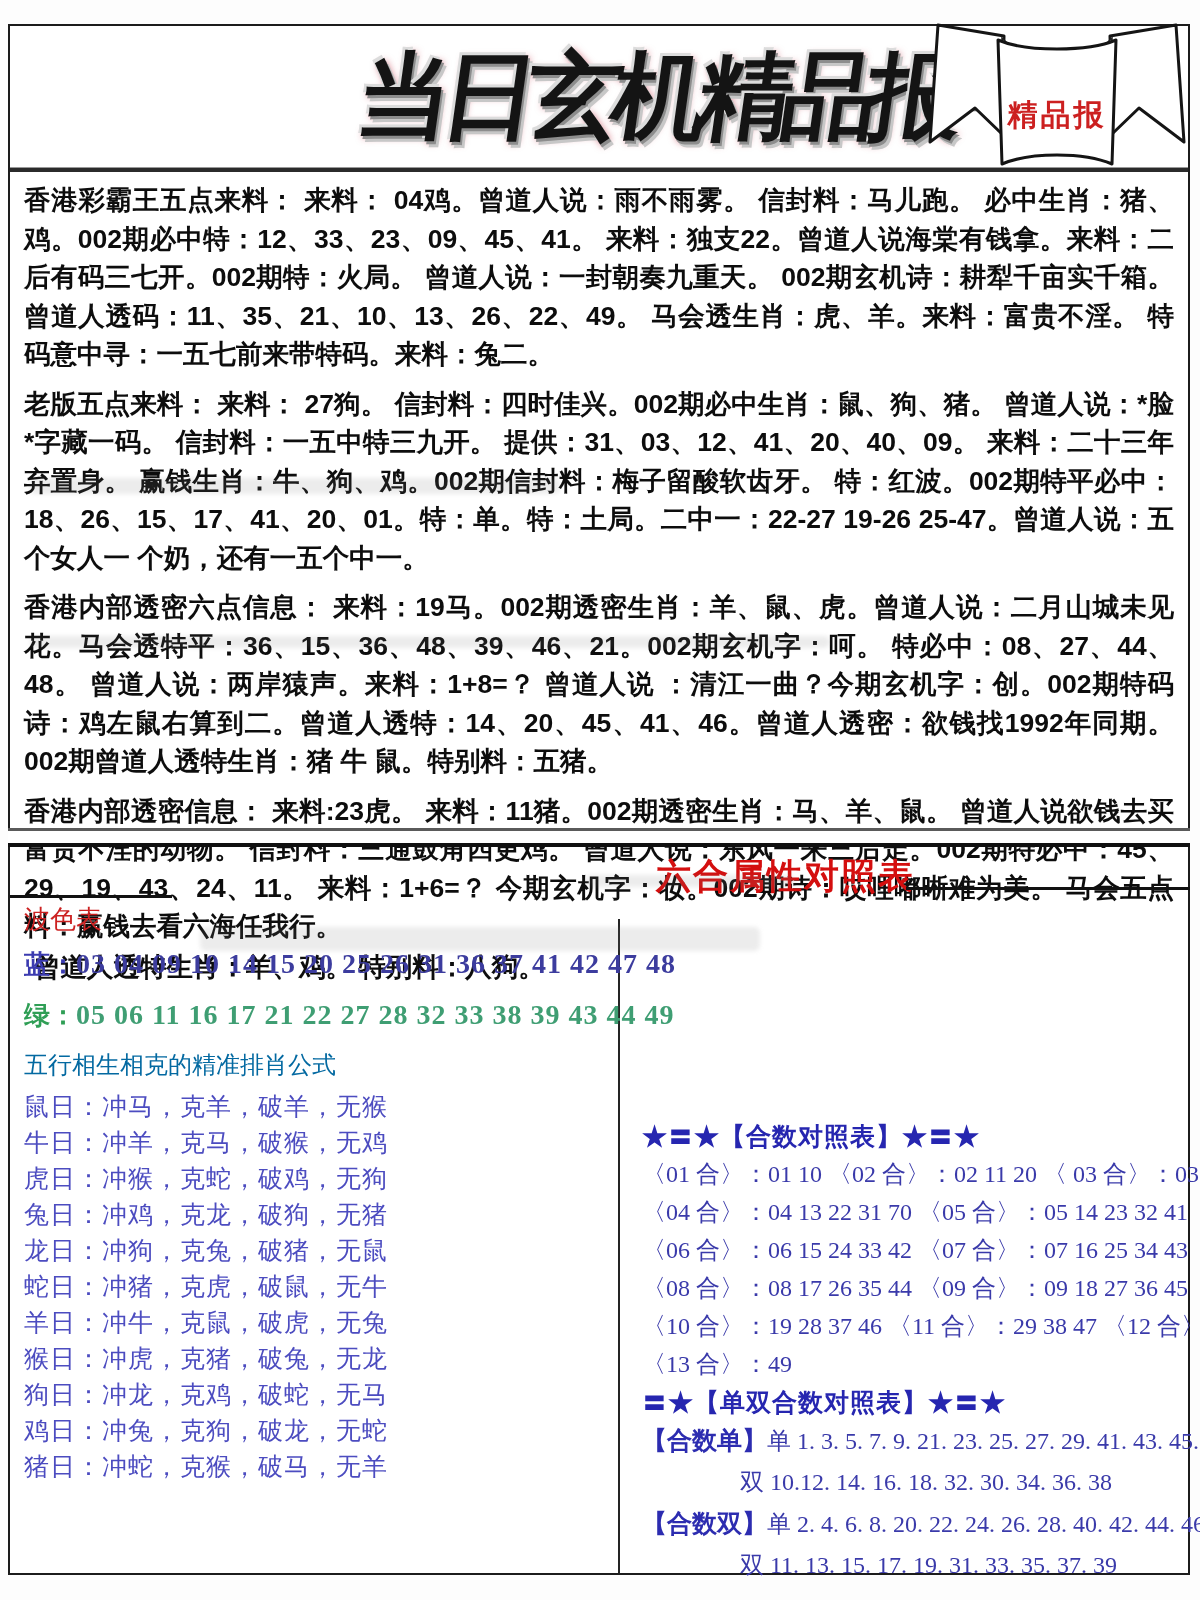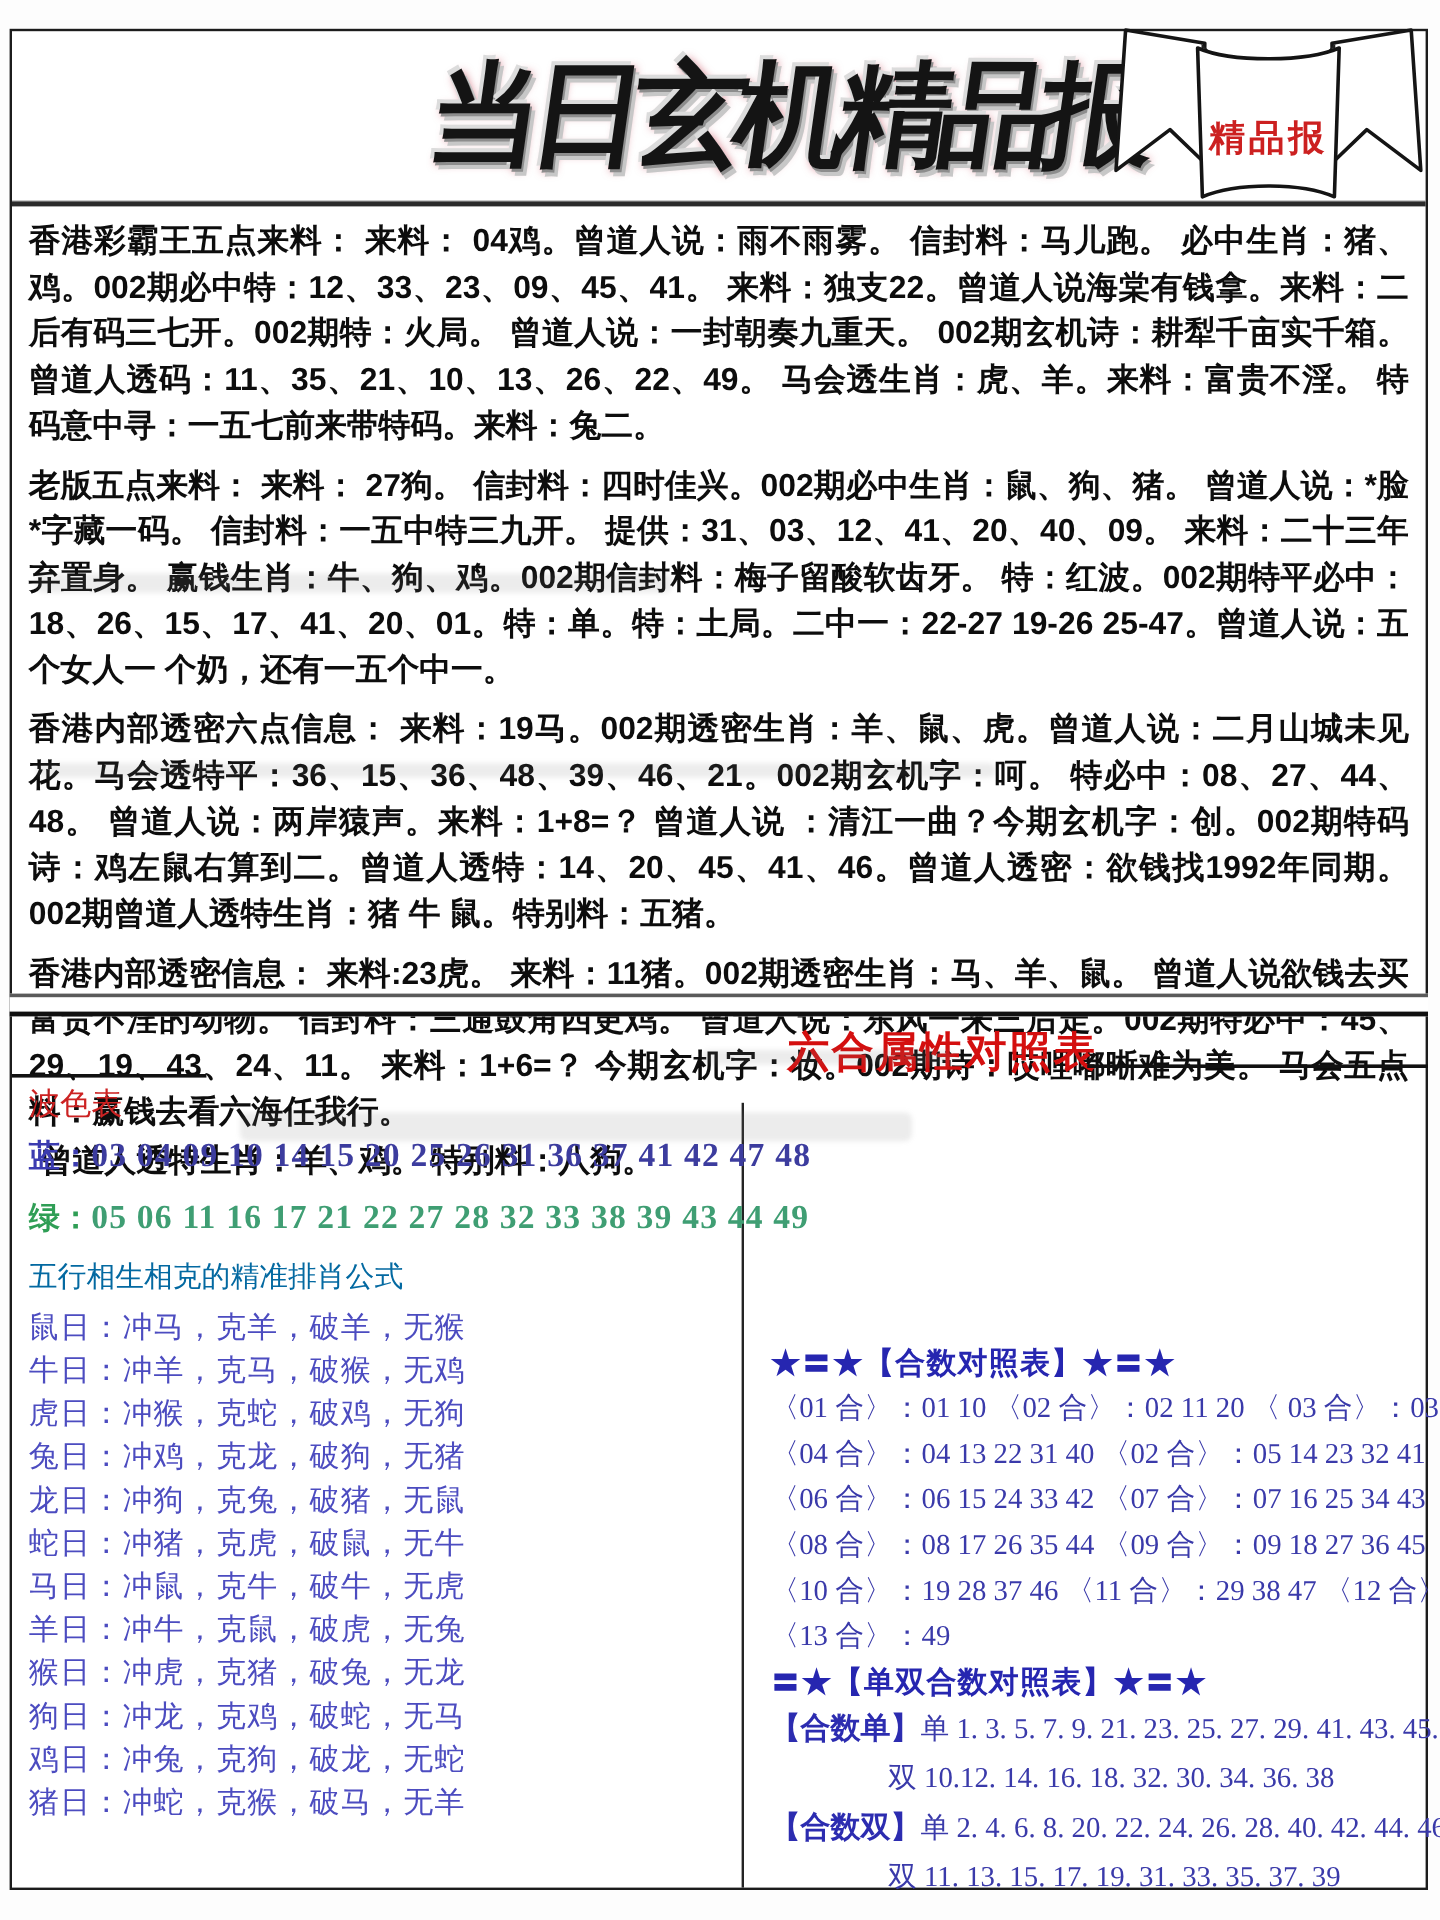--- a/index.html
+++ b/index.html
@@ -111,32 +111,31 @@
         <span class="lbl">绿：</span><span class="nums">05 06 11 16 17 21 22 27 28 32 33 38 39 43 44 49</span>
       </div>
 
       <div class="wuxing-title">五行相生相克的精准排肖公式</div>
       <div class="zodiac">鼠日：冲马，克羊，破羊，无猴</div>
       <div class="zodiac">牛日：冲羊，克马，破猴，无鸡</div>
       <div class="zodiac">虎日：冲猴，克蛇，破鸡，无狗</div>
       <div class="zodiac">兔日：冲鸡，克龙，破狗，无猪</div>
       <div class="zodiac">龙日：冲狗，克兔，破猪，无鼠</div>
       <div class="zodiac">蛇日：冲猪，克虎，破鼠，无牛</div>
-      <div class="zodiac">马日：冲鼠，克牛，破牛，无虎</div>
       <div class="zodiac">羊日：冲牛，克鼠，破虎，无兔</div>
       <div class="zodiac">猴日：冲虎，克猪，破兔，无龙</div>
       <div class="zodiac">狗日：冲龙，克鸡，破蛇，无马</div>
       <div class="zodiac">鸡日：冲兔，克狗，破龙，无蛇</div>
       <div class="zodiac">猪日：冲蛇，克猴，破马，无羊</div>
     </div>
 
     <div class="col-right">
       <div class="hesu-header">★〓★【合数对照表】★〓★</div>
       <div class="hesu-line">〈01 合〉：01 10 〈02 合〉：02 11 20 〈 03 合〉：03 12 21 30</div>
-      <div class="hesu-line">〈04 合〉：04 13 22 31 40 〈02 合〉：05 14 23 32 41</div>
+      <div class="hesu-line">〈04 合〉：04 13 22 31 70 〈05 合〉：05 14 23 32 41</div>
       <div class="hesu-line">〈06 合〉：06 15 24 33 42 〈07 合〉：07 16 25 34 43</div>
       <div class="hesu-line">〈08 合〉：08 17 26 35 44 〈09 合〉：09 18 27 36 45</div>
       <div class="hesu-line">〈10 合〉：19 28 37 46 〈11 合〉：29 38 47 〈12 合〉：39 48</div>
       <div class="hesu-line">〈13 合〉：49</div>
 
       <div class="ds-header">〓★【单双合数对照表】★〓★</div>
       <div class="ds-line">
         <span class="lbl">【合数单】</span><span class="nums">单 1. 3. 5. 7. 9. 21. 23. 25. 27. 29. 41. 43. 45. 47. 49.</span>
       </div>
       <div class="ds-line ds-second">

